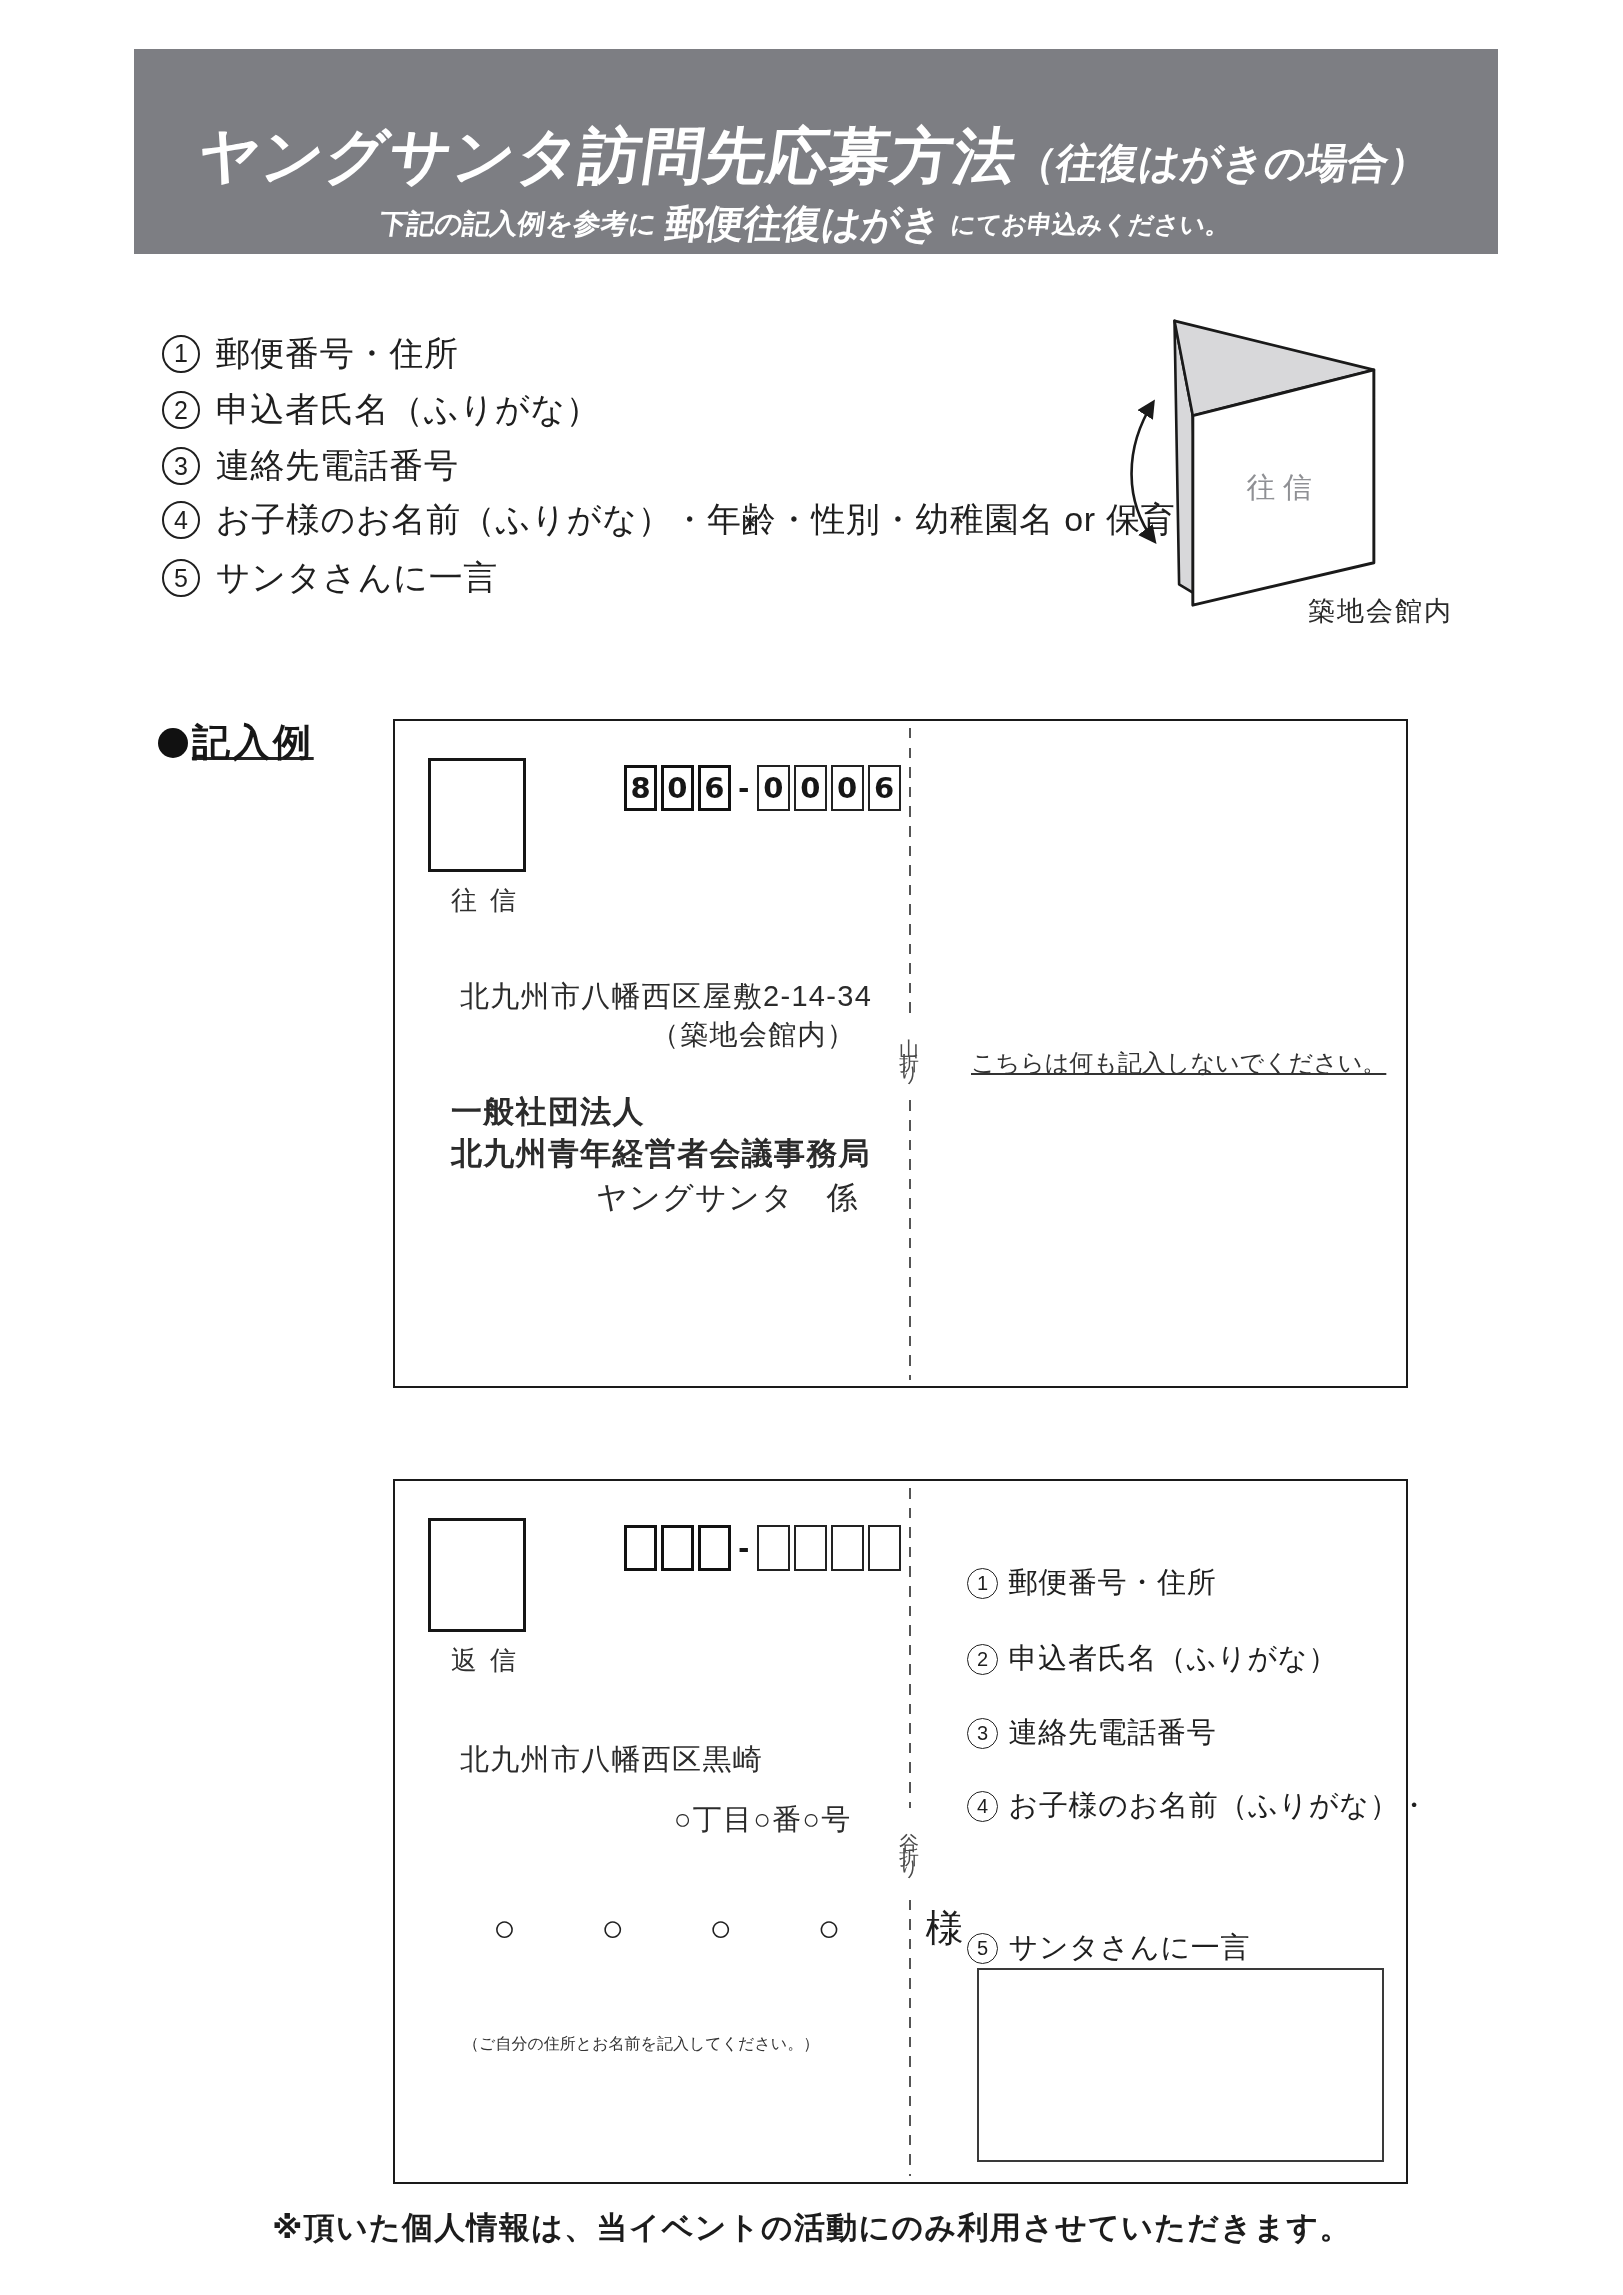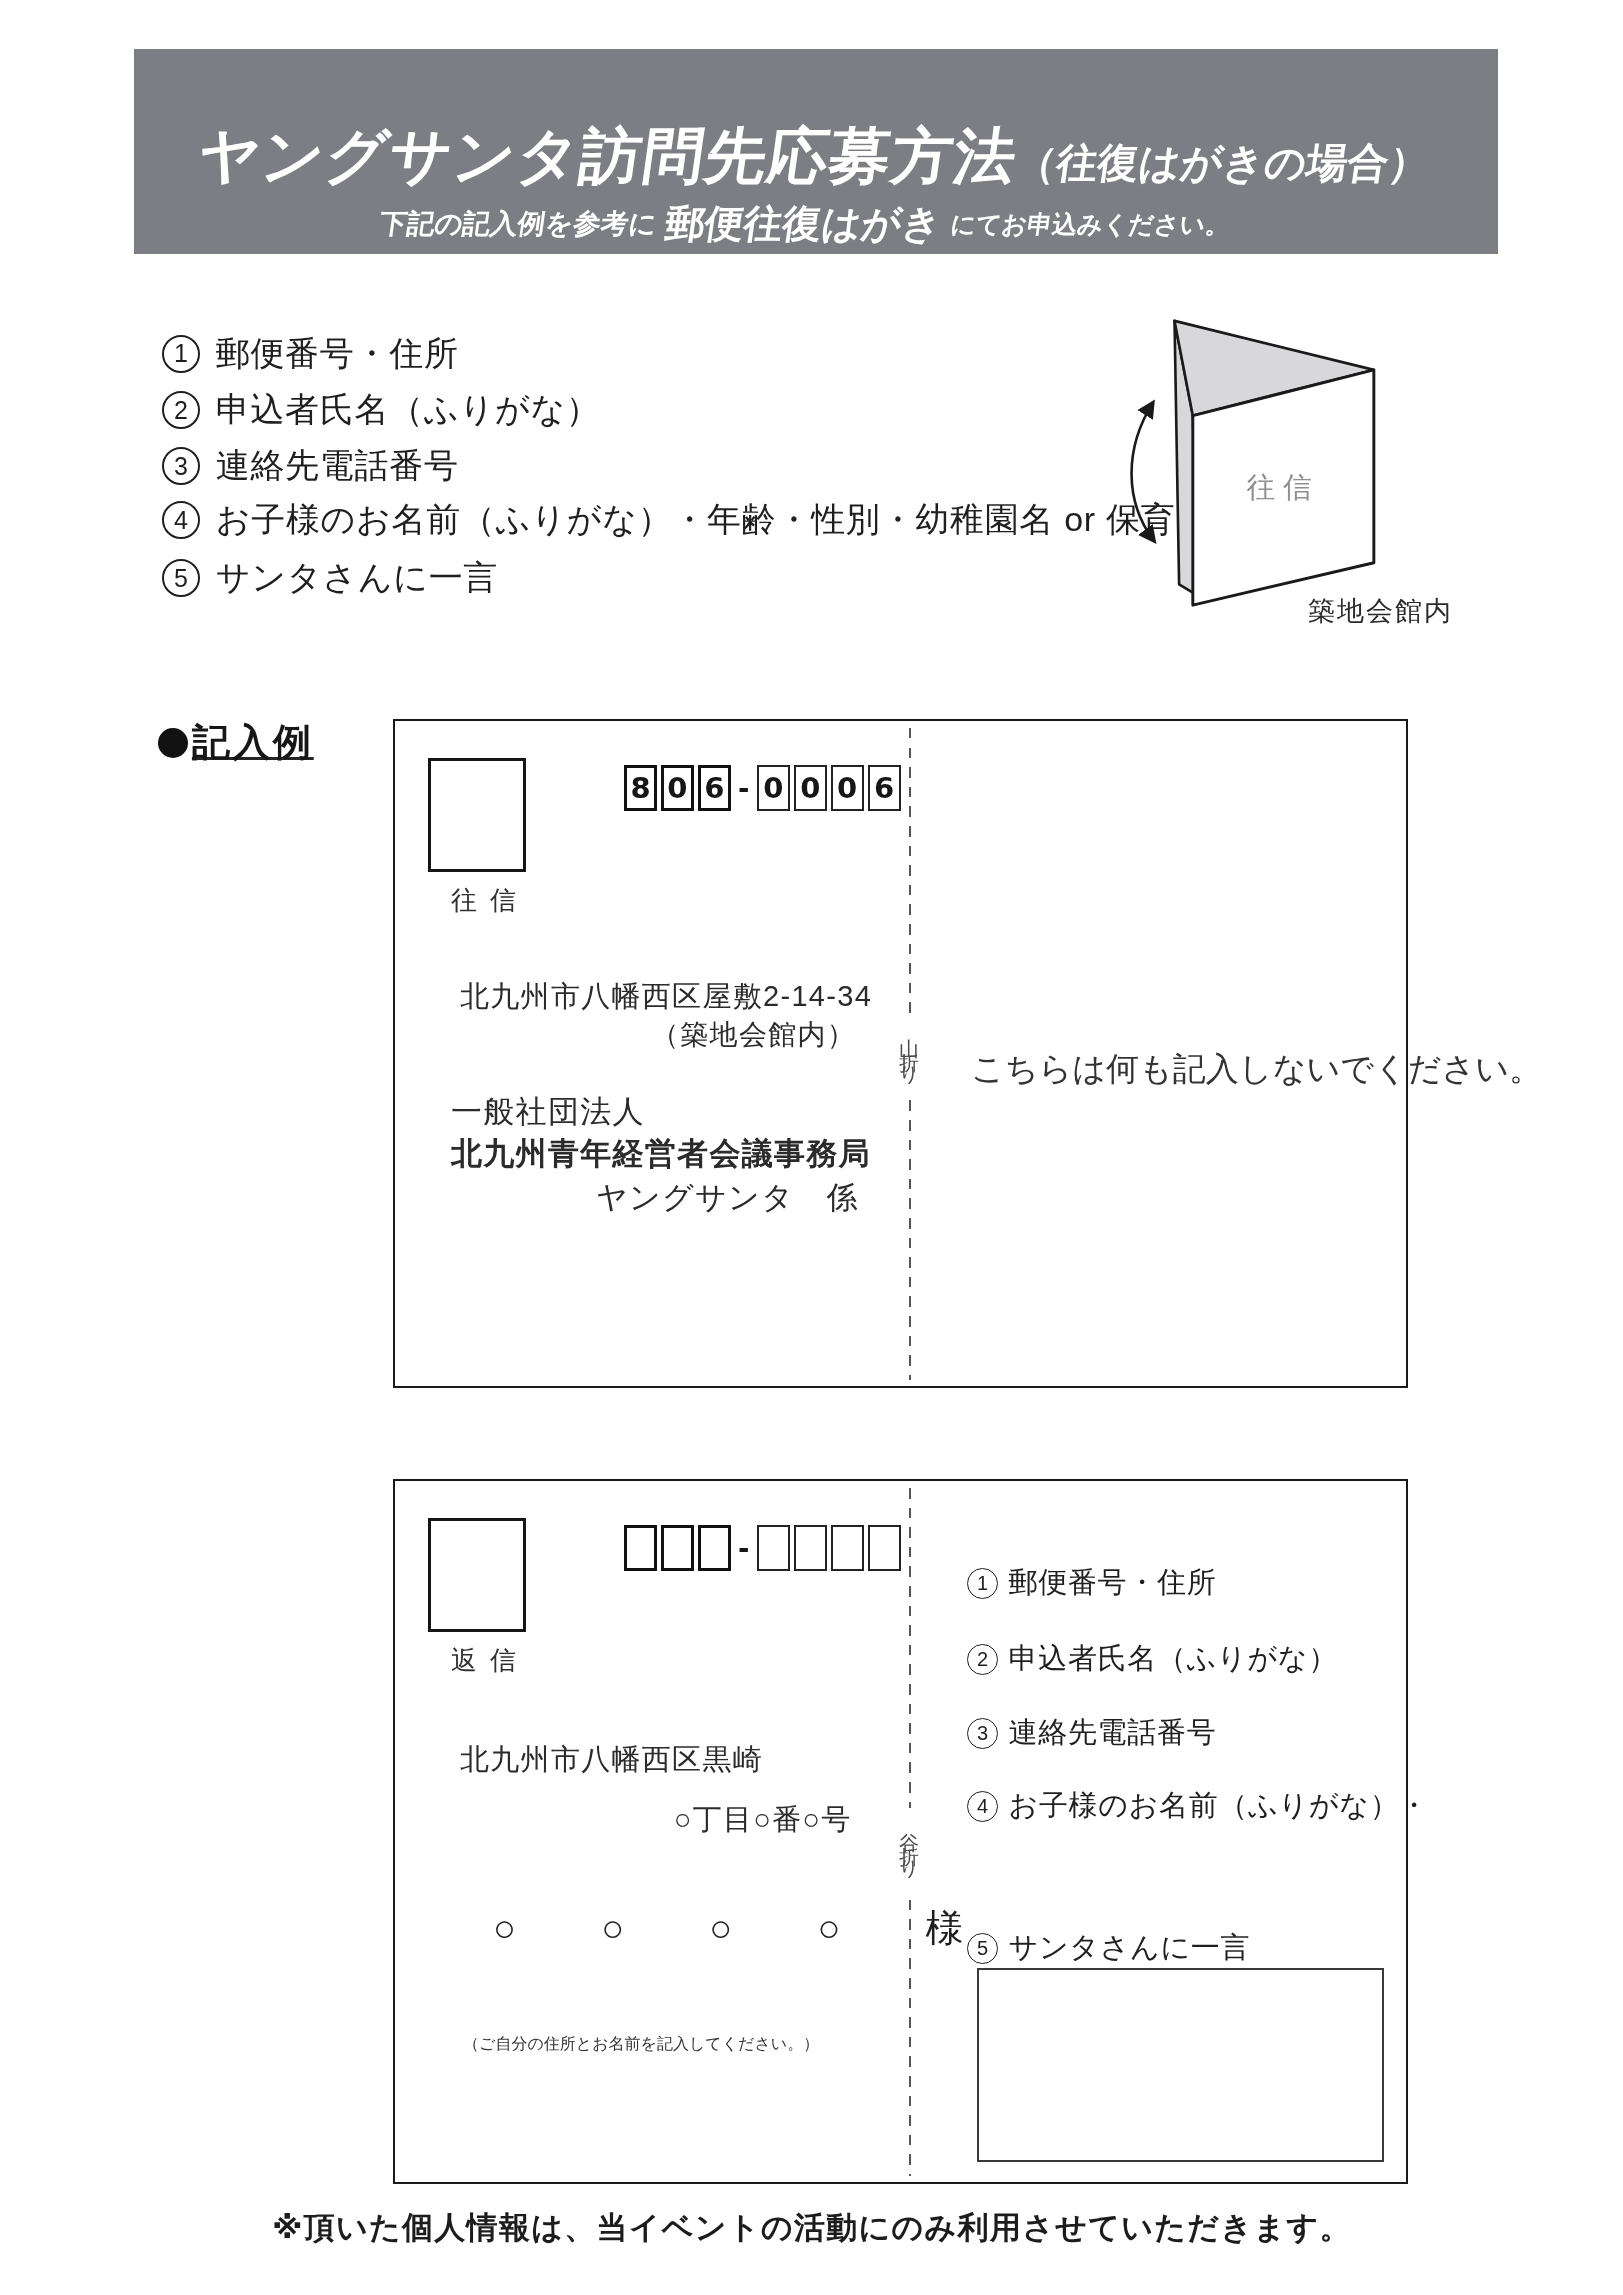--- a/index.html
+++ b/index.html
@@ -54,24 +54,24 @@
           font-family:"DejaVu Sans","Liberation Sans",sans-serif; font-size:29px; font-weight:600; color:#161616; margin-right:3.9px; }
   .pbox.thick { border:3.3px solid #111; }
   .pbox.thin  { border:2px solid #222; }
   .phyphen { width:18.3px; text-align:center; font-size:33px; font-weight:700; color:#161616; margin-right:3.9px; line-height:46px; }
   .addr { position:absolute; white-space:nowrap; color:#2b2b2b; }
   .note-sm { position:absolute; white-space:nowrap; color:#333; }
 
   
   .c1-addr1 { left:65px;  top:256px; font-size:29px; letter-spacing:1.3px; }
   .c1-addr2 { left:256px; top:295px; font-size:28px; letter-spacing:1.3px; }
-  .c1-org1  { left:56px;  top:370px; font-size:31px; letter-spacing:1.3px; }
+  .c1-org1  { left:56px;  top:370px; font-size:31px; letter-spacing:1.3px;font-weight:bold; }
   .c1-org2  { left:56px;  top:412px; font-size:31px; letter-spacing:1.3px;font-weight:bold; }
   .c1-org3  { left:201px; top:456px; font-size:31px; letter-spacing:1.3px; }
-  .c1-note  { left:576px; top:326px; font-size:33px; }
+  .c1-note  { left:576px; top:326px; font-size:24px;text-decoration:underline; }
 
   
   .c2-addr1 { left:65px;  top:259px; font-size:29px; letter-spacing:1.3px; }
   .c2-addr2 { left:259px; top:319px; font-size:29px; letter-spacing:1.3px;margin-left:20px; }
   .c2-addressee { position:absolute; left:98px; top:422px; font-size:38px; color:#1f1f1f; letter-spacing:23.6px; white-space:nowrap; }
   .c2-note  { left:68px; top:553px; font-size:16px; }
   .r-item { position:absolute; display:flex; align-items:center; white-space:nowrap; }
   .r-item .txt { font-size:29px; color:#1f1f1f; letter-spacing:0.7px; }
   .numc-sm { width:31px; height:31px; font-size:20px; border-width:1.6px; margin-right:10.5px; }
   .r0{left:572px; top:82px;} .r1{left:572px; top:158px;} .r2{left:572px; top:232px;}

